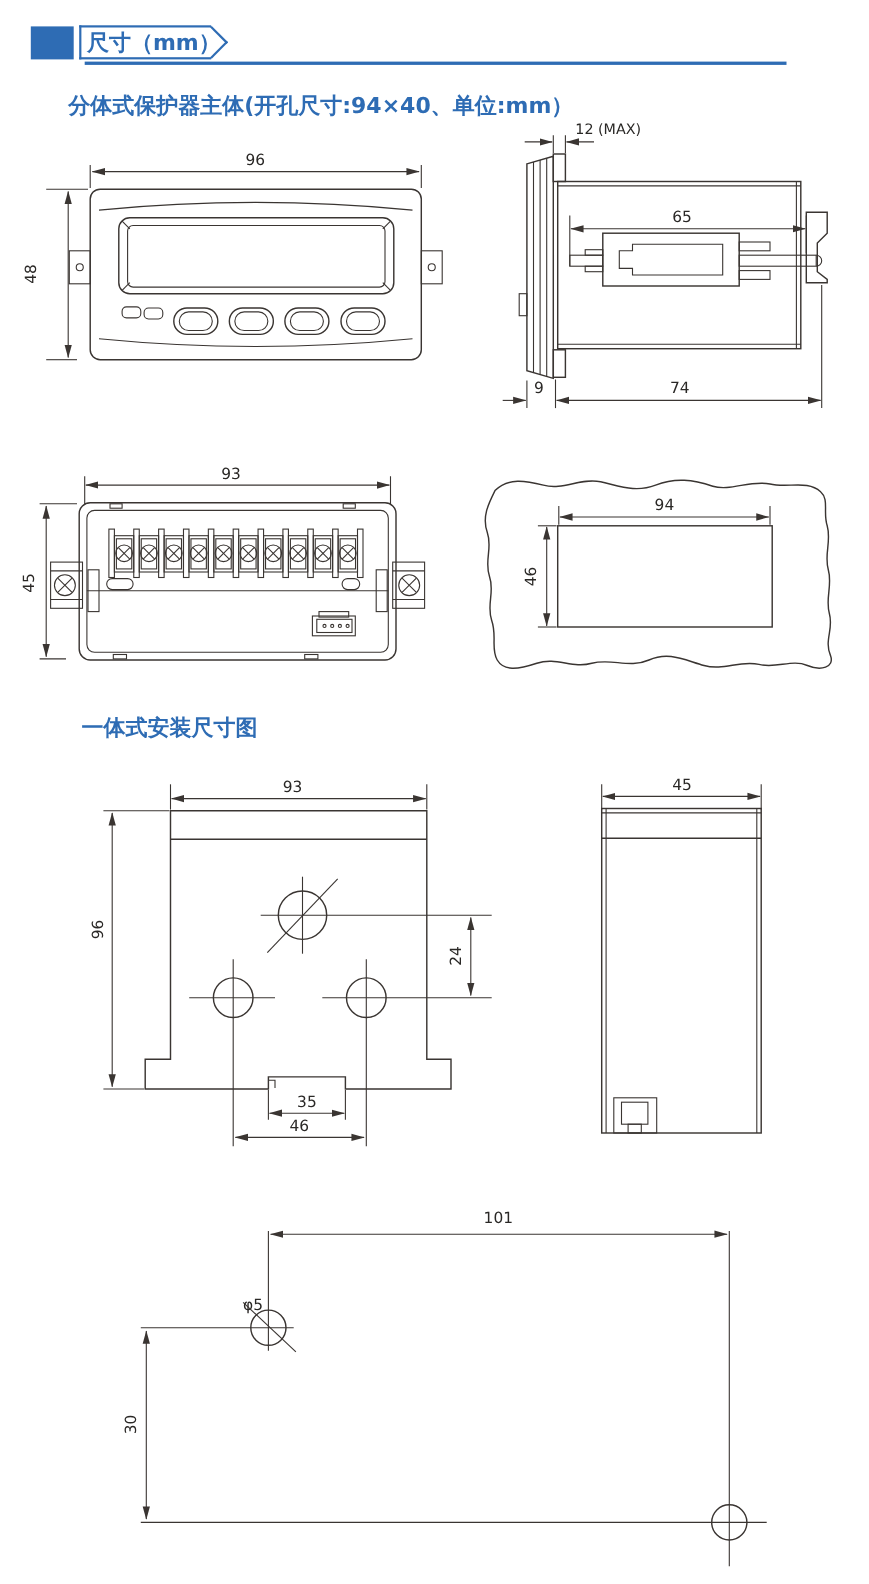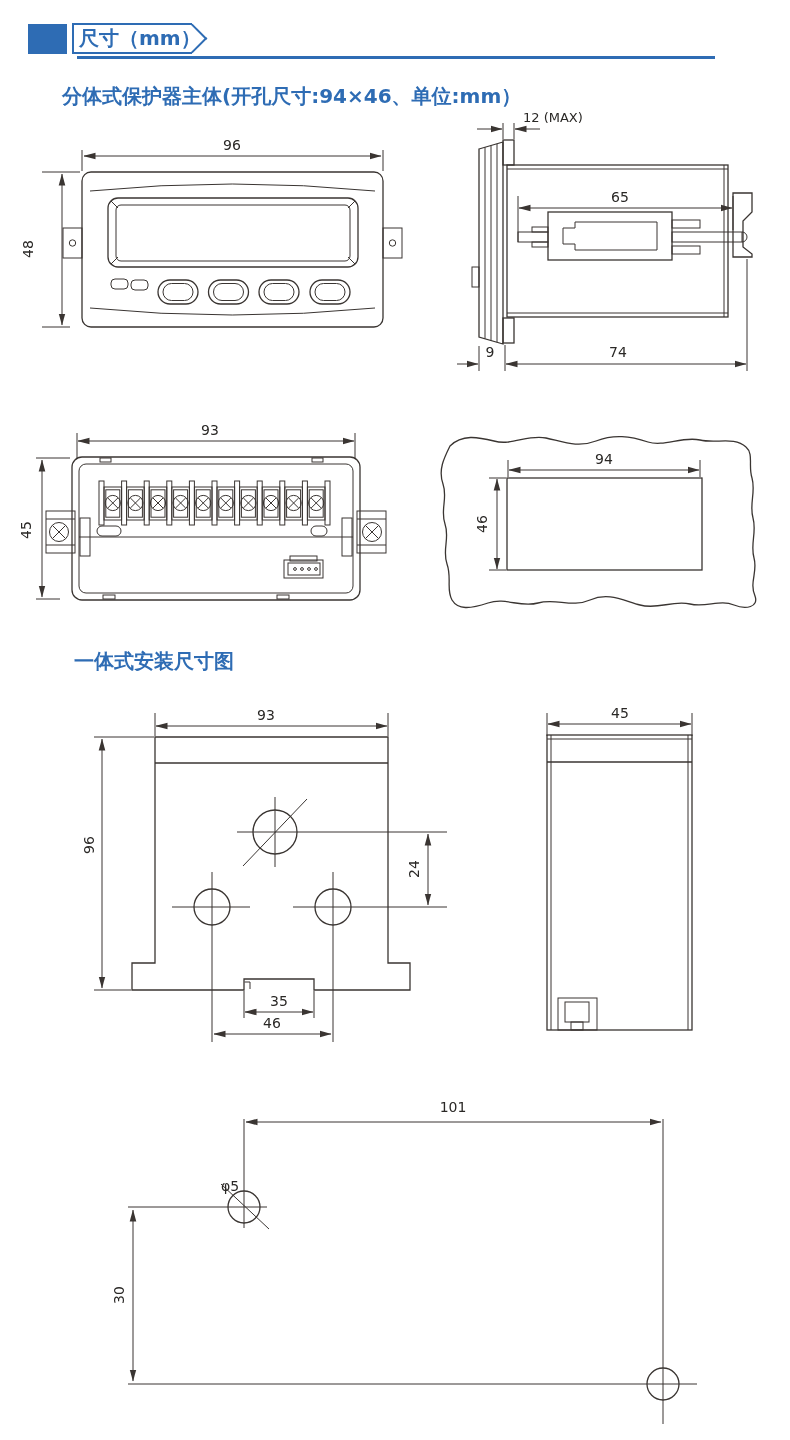--- a/index.html
+++ b/index.html
@@ -29,21 +29,21 @@
 <body>
 
 <div id="canvas" style="--accent:#2e6cb4;--line:#3a3532;--text:#2a2826;">
 
   <div class="abs hdr-square"></div>
   <div class="abs hdr-banner-box"></div>
   <div class="abs hdr-banner-tip"></div>
   <div class="abs hdr-title">尺寸（mm）</div>
   <div class="abs hdr-rule"></div>
 
-  <div class="abs sec-title" id="sub1">分体式保护器主体(开孔尺寸:94×46、单位:mm）</div>
+  <div class="abs sec-title" id="sub1">分体式保护器主体(开孔尺寸:94×40、单位:mm）</div>
   <div class="abs sec-title" id="sub2">一体式安装尺寸图</div>
 
   <svg class="abs" style="left:20px;top:110px;" width="400" height="260" viewBox="20 110 400 260">
     <defs>
       <marker id="arr" viewBox="0 0 12 8" markerWidth="12" markerHeight="8" refX="11.5" refY="4" orient="auto-start-reverse" markerUnits="userSpaceOnUse">
         <path d="M0,0.7 L12,4 L0,7.3 Z" fill="#3a3532"></path>
       </marker>
       <pattern id="hatch" width="4.5" height="4.5" patternUnits="userSpaceOnUse" patternTransform="rotate(45)">
         <line x1="0" y1="0" x2="0" y2="4.5" class="hx"></line>
       </pattern>

